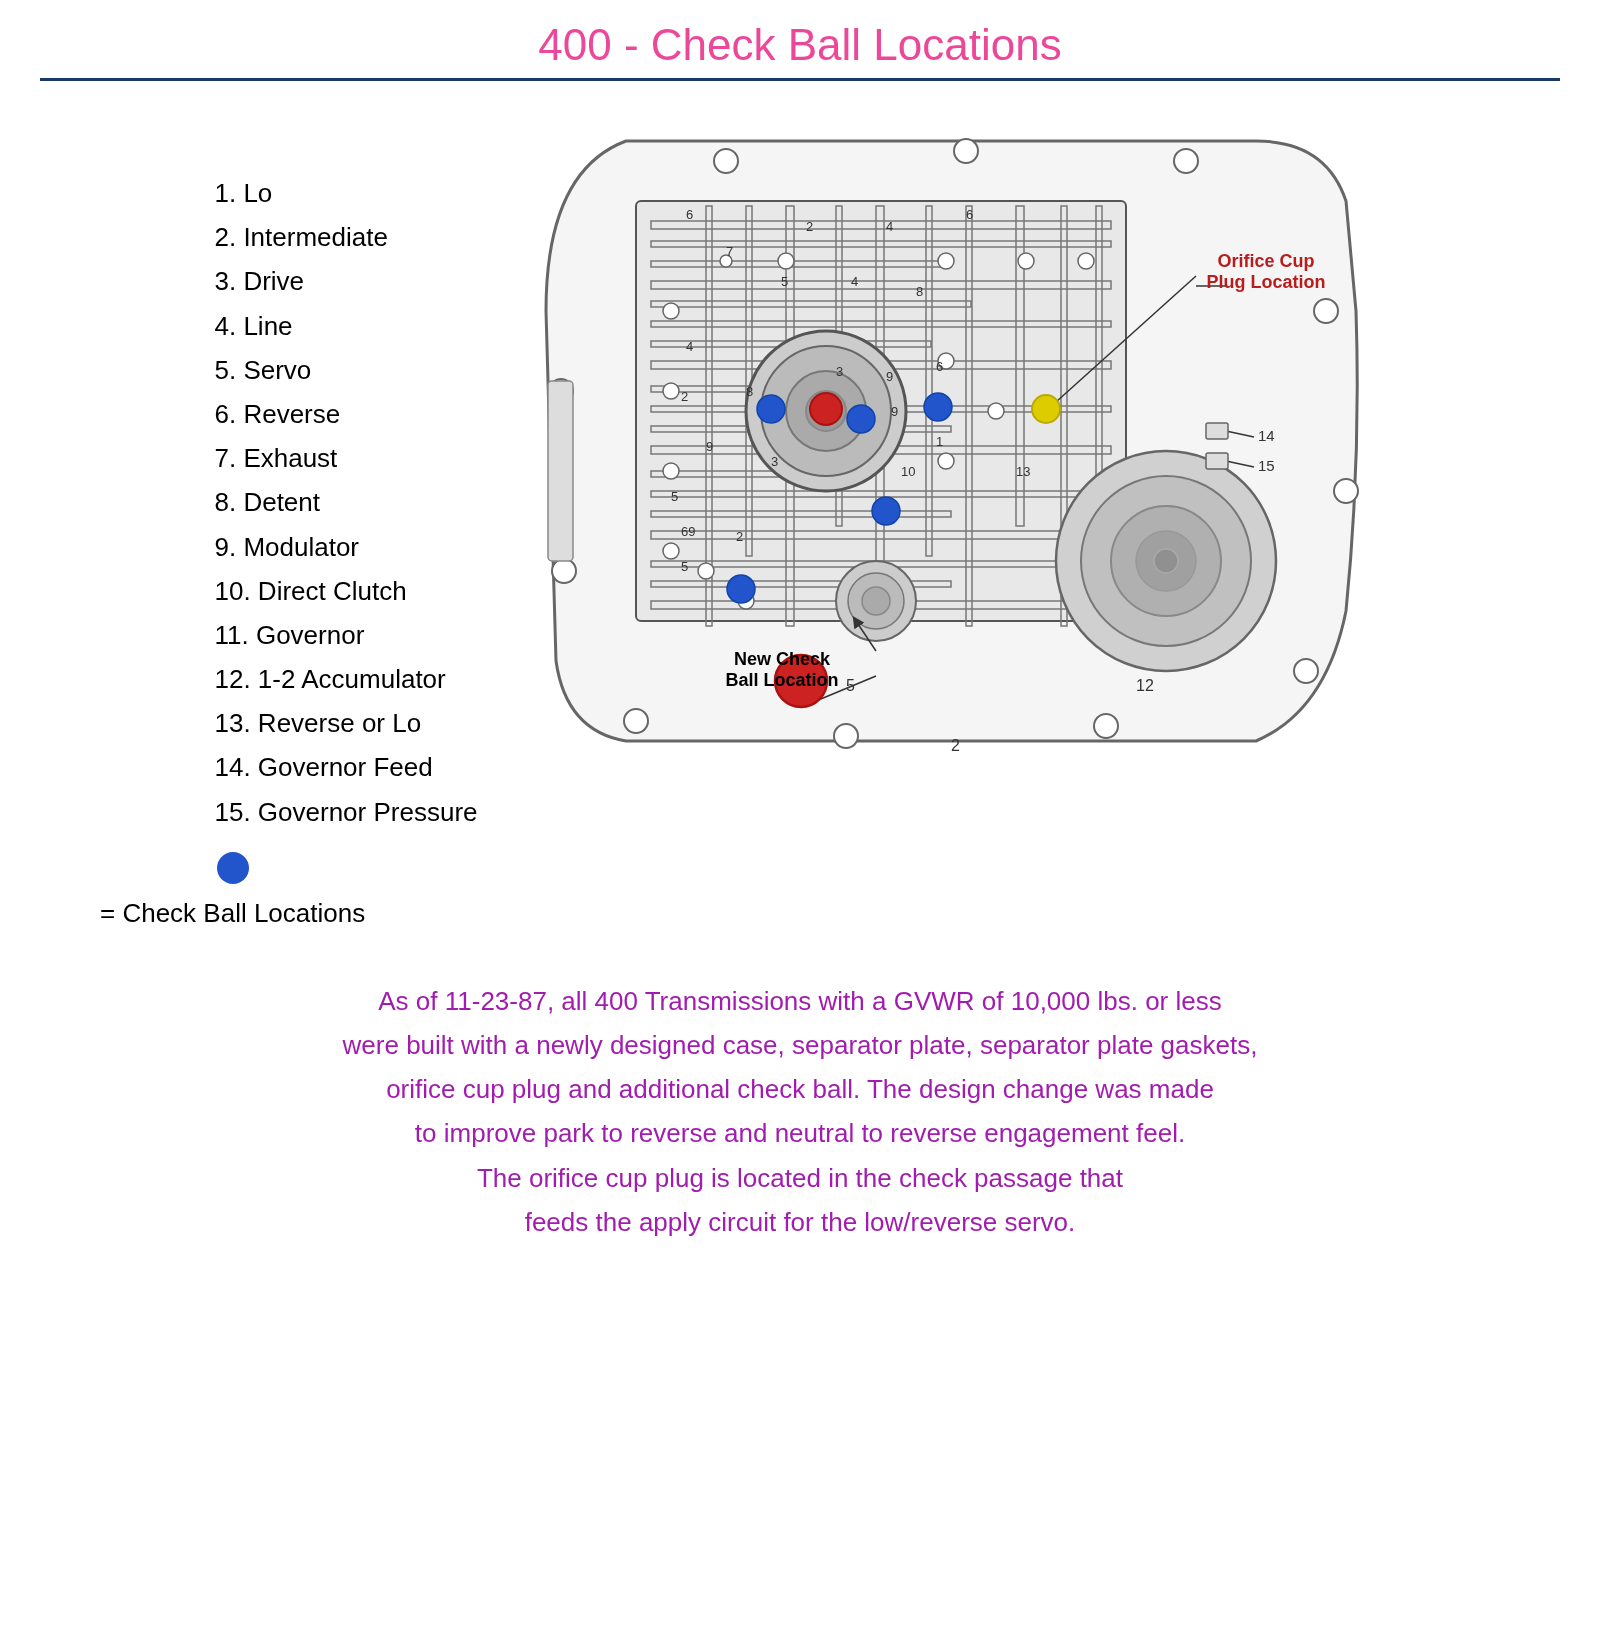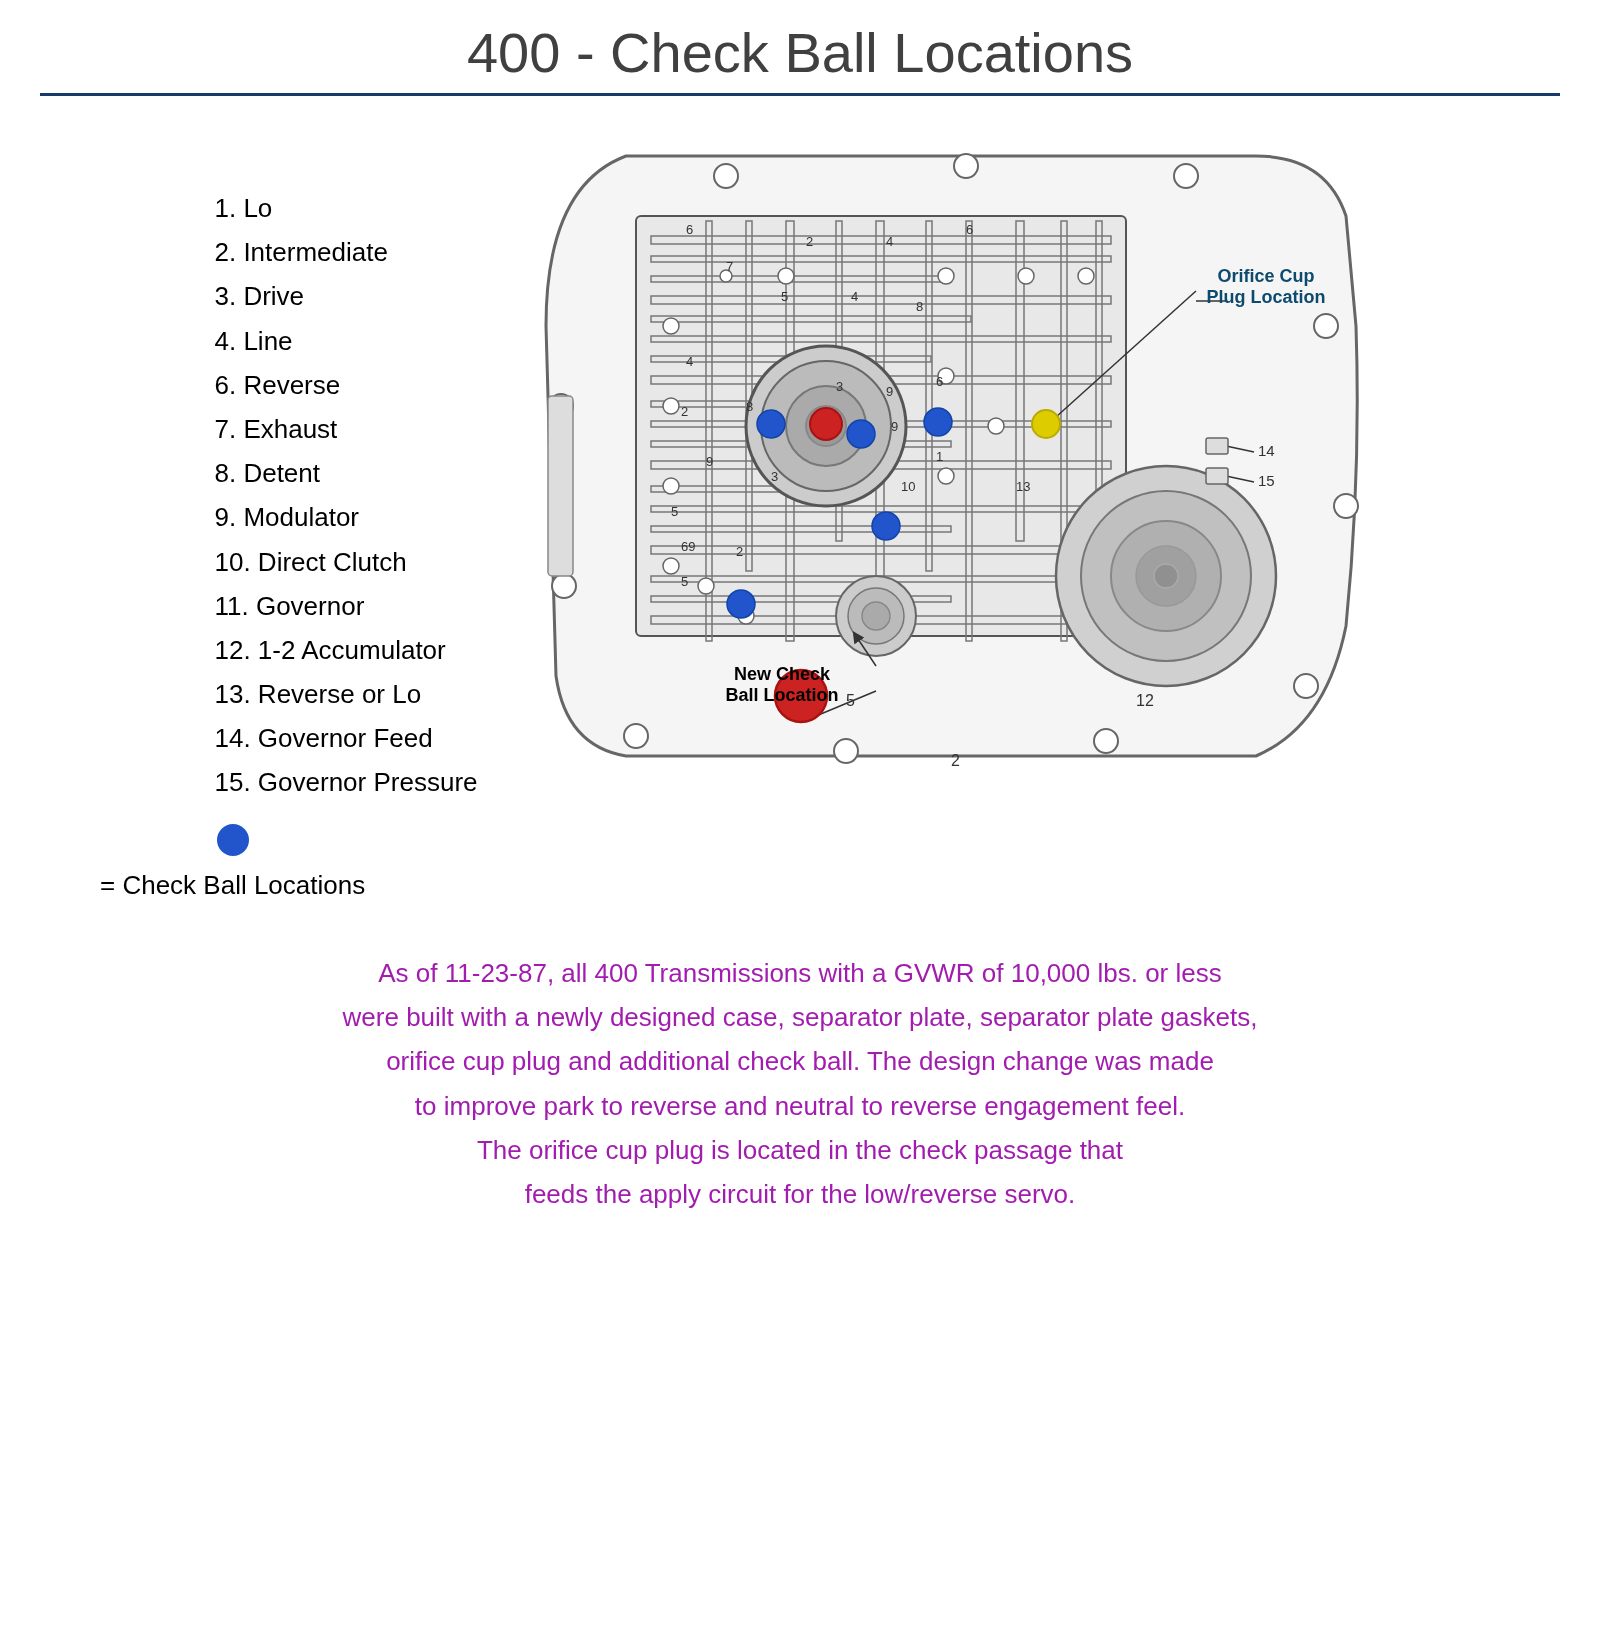--- a/index.html
+++ b/index.html
@@ -7,25 +7,25 @@
       background: #ffffff;
       font-family: Arial, sans-serif;
       width: 1600px;
       min-height: 1632px;
       display: flex;
       flex-direction: column;
       align-items: center;
       padding: 20px 40px;
     }
     .page-title {
-      font-size: 56px;
+      font-size: 44px;
       font-weight: normal;
       text-align: left;
       margin-bottom: 8px;
-      color: #404040;
+      color: #ec4899;
     }
     .title-underline {
       width: 100%;
       border-top: 3px solid #1a3a6b;
       margin-bottom: 30px;
     }
     .main-content {
       display: flex;
       flex-direction: column;
       align-items: center;
@@ -56,21 +56,21 @@
       position: relative;
       width: 860px;
       height: 680px;
       margin: 0 auto;
     }
     .label-orifice {
       position: absolute;
       font-size: 20px;
       font-weight: bold;
       text-align: center;
-      color: #0c4a6e;
+      color: #b91c1c;
     }
     .label-new-check {
       position: absolute;
       font-size: 20px;
       font-weight: bold;
       text-align: center;
       color: #000;
     }
     .legend-footer {
       display: flex;
@@ -106,20 +106,21 @@
 <div class="title-underline"></div>
 
 <div class="main-content">
   <div class="diagram-section">
 
     <div class="legend-list">
     <p>1.  Lo</p>
         <p>2.  Intermediate</p>
         <p>3.  Drive</p>
         <p>4.  Line</p>
+        <p>5.  Servo</p>
         <p>6.  Reverse</p>
         <p>7.  Exhaust</p>
         <p>8.  Detent</p>
         <p>9.  Modulator</p>
         <p>10. Direct Clutch</p>
         <p>11. Governor</p>
         <p>12. 1-2 Accumulator</p>
         <p>13. Reverse or Lo</p>
         <p>14. Governor Feed</p>
         <p>15. Governor Pressure</p>

